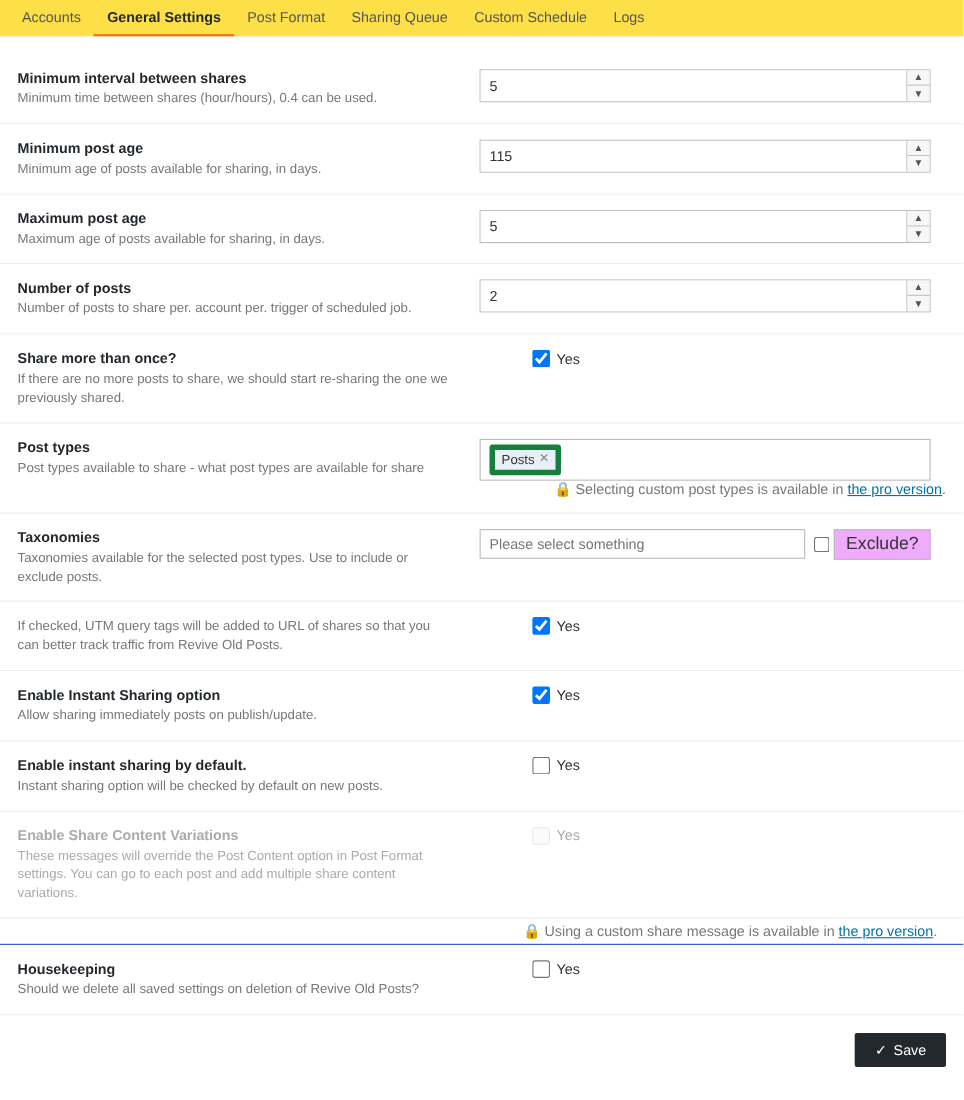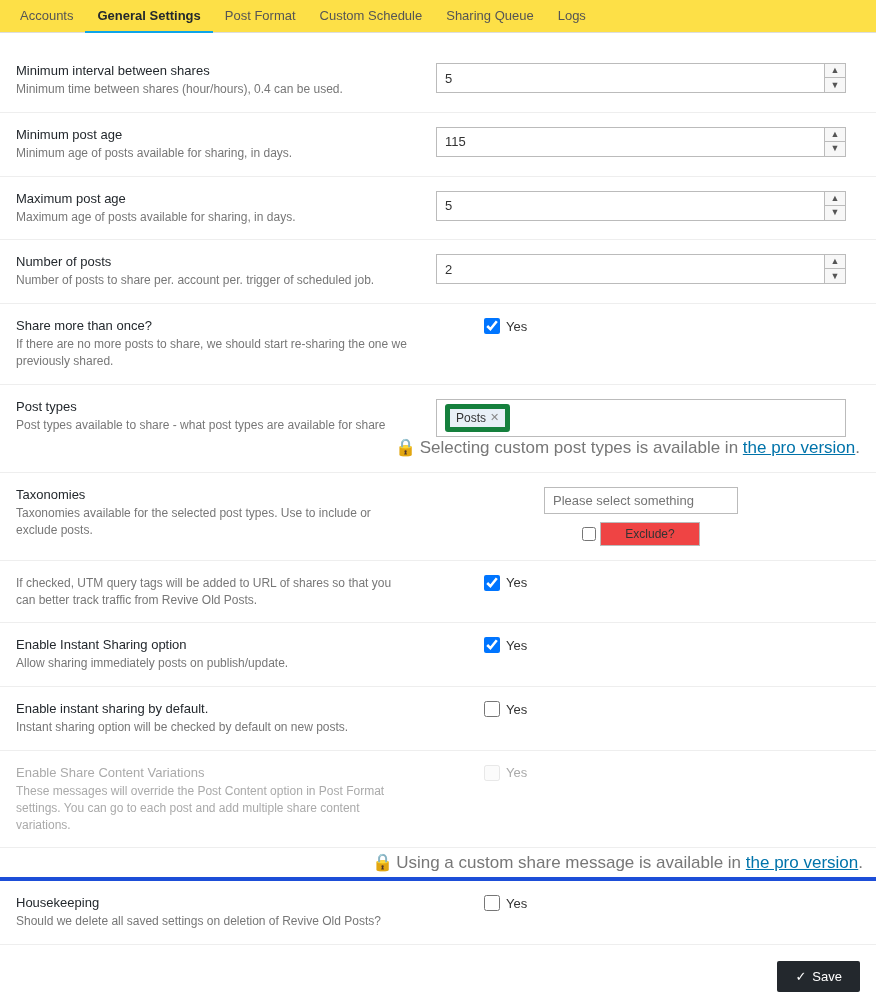--- a/index.html
+++ b/index.html
@@ -23,21 +23,21 @@
       padding: 8px 12px;
       cursor: pointer;
       color: #555;
       text-decoration: none;
       font-size: 13px;
       border-bottom: 2px solid transparent;
       margin-bottom: -1px;
     }
     .nav-tab.active {
       color: #23282d;
-      border-bottom: 2px solid #0ea5e9;
+      border-bottom: 2px solid #f97316;
       font-weight: 600;
     }
 
     
     .content {
       padding: 16px 0;
     }
 
     
     .settings-row {
@@ -50,21 +50,21 @@
     .settings-row.disabled-row .label-col p {
       color: #aaa;
     }
 
     .label-col {
       flex: 0 0 420px;
       padding-right: 24px;
     }
     .label-col h3 {
       font-size: 13px;
-      font-weight: 400;
+      font-weight: 700;
       color: #23282d;
       margin-bottom: 3px;
     }
     .label-col p {
       font-size: 12px;
       color: #777;
       line-height: 1.4;
     }
 
     .control-col {
@@ -165,36 +165,35 @@
     }
     .tag-close {
       cursor: pointer;
       color: #888;
       font-size: 11px;
       line-height: 1;
     }
 
     
     .lock-note {
-      font-size: 17px;
+      font-size: 13px;
       color: #777;
       text-align: right;
       padding: 4px 0;
     }
     .lock-note a { color: #0073aa; }
     .lock-icon { margin-right: 3px; }
 
     
     .taxonomy-control {
       display: flex;
       align-items: center;
       gap: 8px;
       width: 100%;
       max-width: 410px;
-      flex-direction: column;
     }
     .taxonomy-select {
       flex: 1;
       border: 1px solid #bbb;
       padding: 5px 8px;
       font-size: 13px;
       color: #aaa;
       background: #fff;
       outline: none;
     }
@@ -207,23 +206,23 @@
     .exclude-wrap input[type="checkbox"] {
       width: 14px;
       height: 14px;
     }
     .exclude-wrap label {
       font-size: 13px;
       color: #333;
     }
     .exclude-btn {
       border: 1px solid #bbb;
-      background: #ef4444;
-      padding: 4px 24px;
-      font-size: 12px;
+      background: #f0abfc;
+      padding: 4px 10px;
+      font-size: 16px;
       color: #333;
       cursor: pointer;
     }
 
     
     .post-types-section {
       flex-direction: column;
       align-items: stretch;
     }
     .post-types-section .row-inner {
@@ -252,22 +251,22 @@
     }
     .checkmark { font-size: 13px; }
   </style>
 </head>
 <body>
 
 <nav class="nav-tabs">
   <a class="nav-tab">Accounts</a>
   <a class="nav-tab active">General Settings</a>
   <a class="nav-tab">Post Format</a>
+  <a class="nav-tab">Sharing Queue</a>
   <a class="nav-tab">Custom Schedule</a>
-  <a class="nav-tab">Sharing Queue</a>
   <a class="nav-tab">Logs</a>
 </nav>
 
 <div class="content">
 
   <div class="settings-row">
     <div class="label-col">
       <h3>Minimum interval between shares</h3>
       <p>Minimum time between shares (hour/hours), 0.4 can be used.</p>
     </div>
@@ -426,21 +425,21 @@
       <h3>Enable Share Content Variations</h3>
       <p>These messages will override the Post Content option in Post Format settings. You can go to each post and add multiple share content variations.</p>
     </div>
     <div class="control-col">
       <div class="checkbox-wrap disabled">
         <input type="checkbox" id="content-var-check" disabled="" style="">
         <label for="content-var-check">Yes</label>
       </div>
     </div>
   </div>
-  <div style="text-align:right; padding: 4px 13px; border-bottom: 4px solid #1d4ed8;">
+  <div style="text-align:right; padding: 4px 24px; border-bottom: 1px solid #1d4ed8;">
     <span class="lock-note">
       <span class="lock-icon">🔒</span>Using a custom share message is available in <a href="#">the pro version</a>.
     </span>
   </div>
 
   <div class="settings-row">
     <div class="label-col">
       <h3>Housekeeping</h3>
       <p>Should we delete all saved settings on deletion of Revive Old Posts?</p>
     </div>

